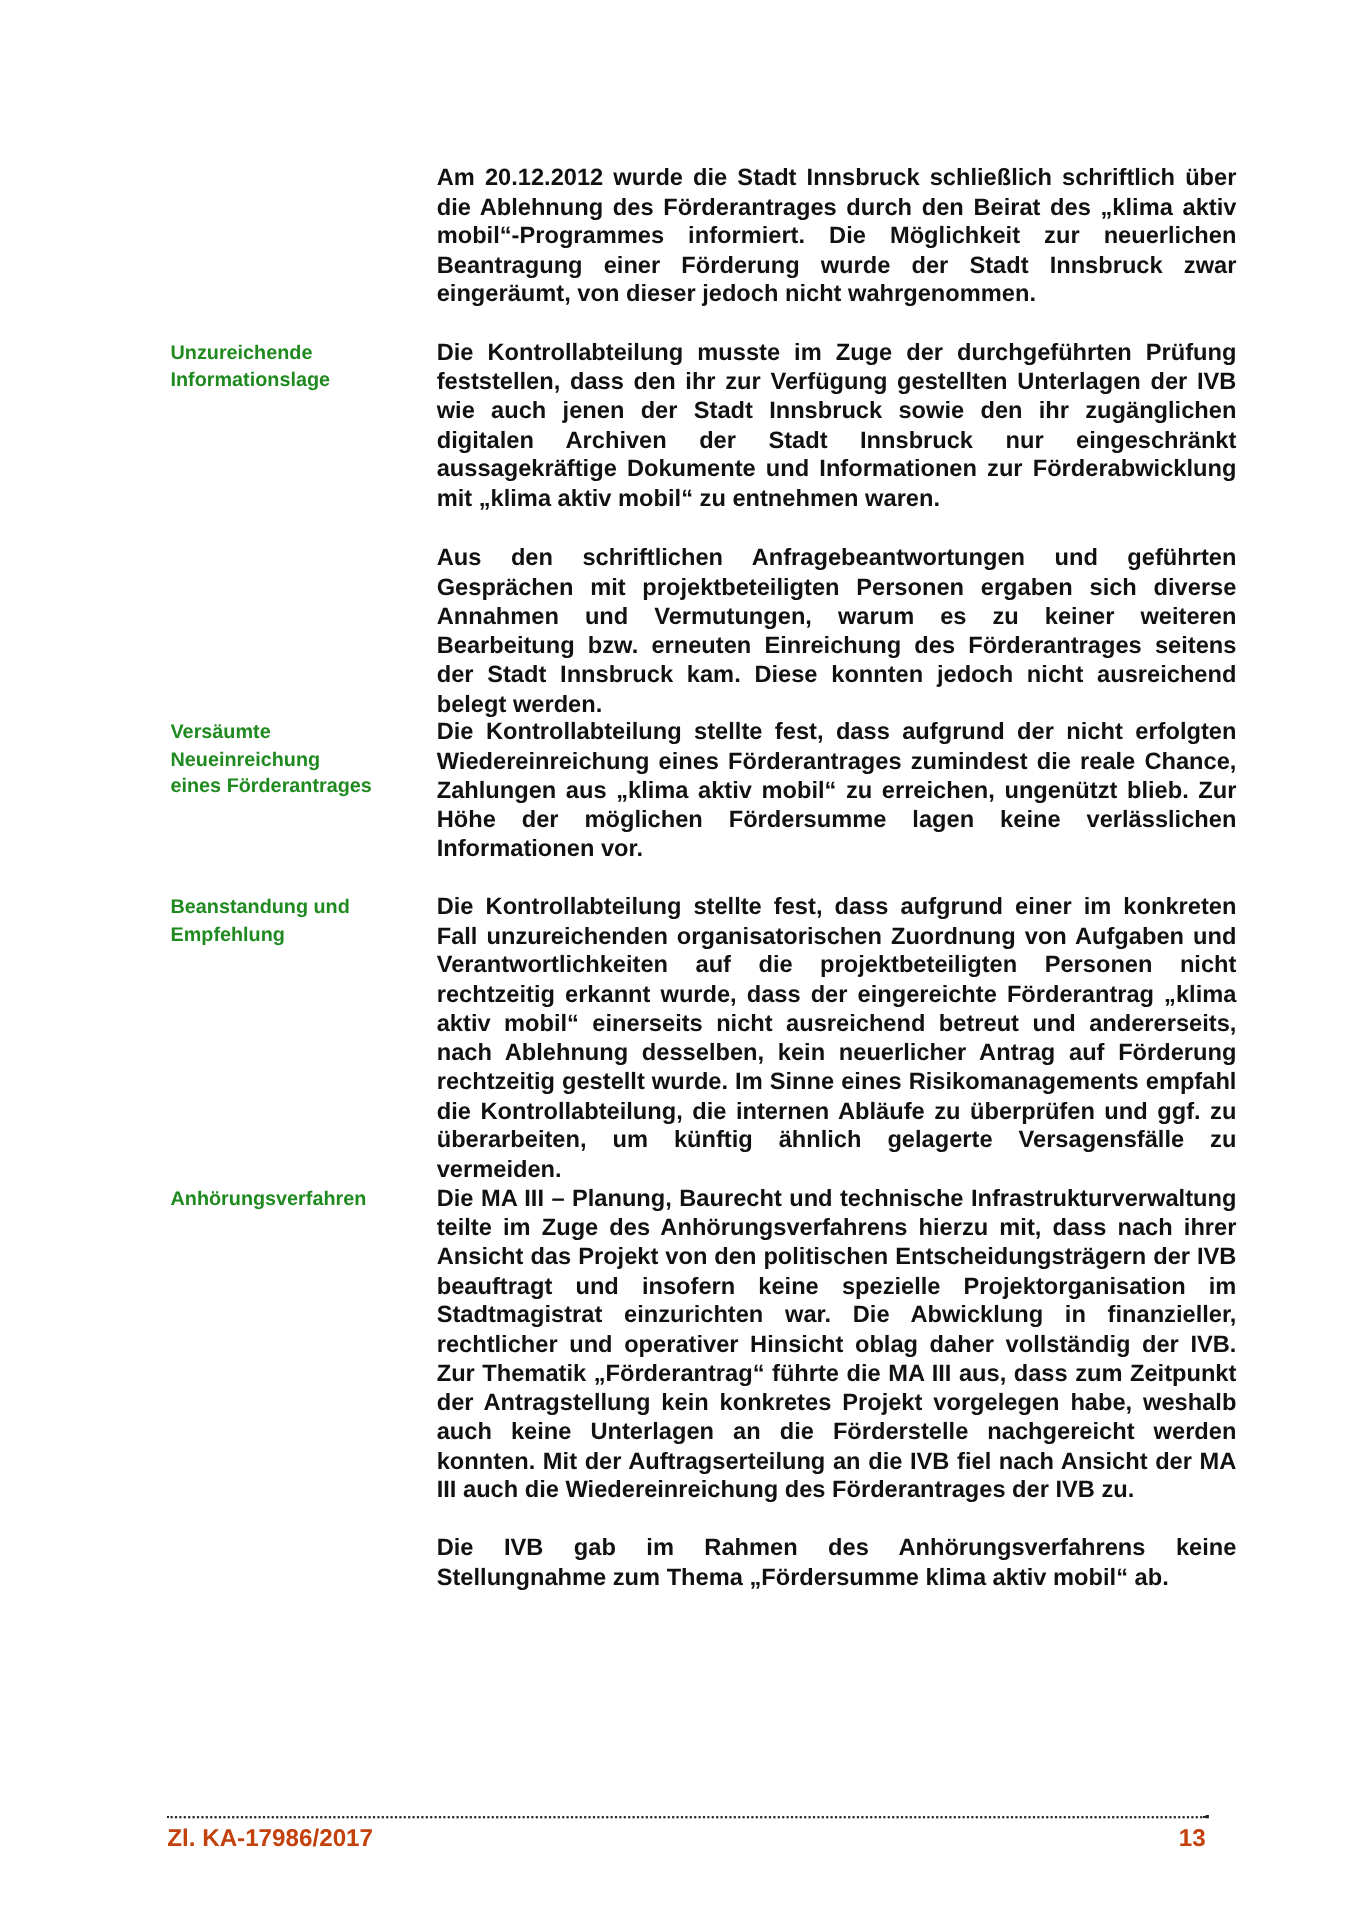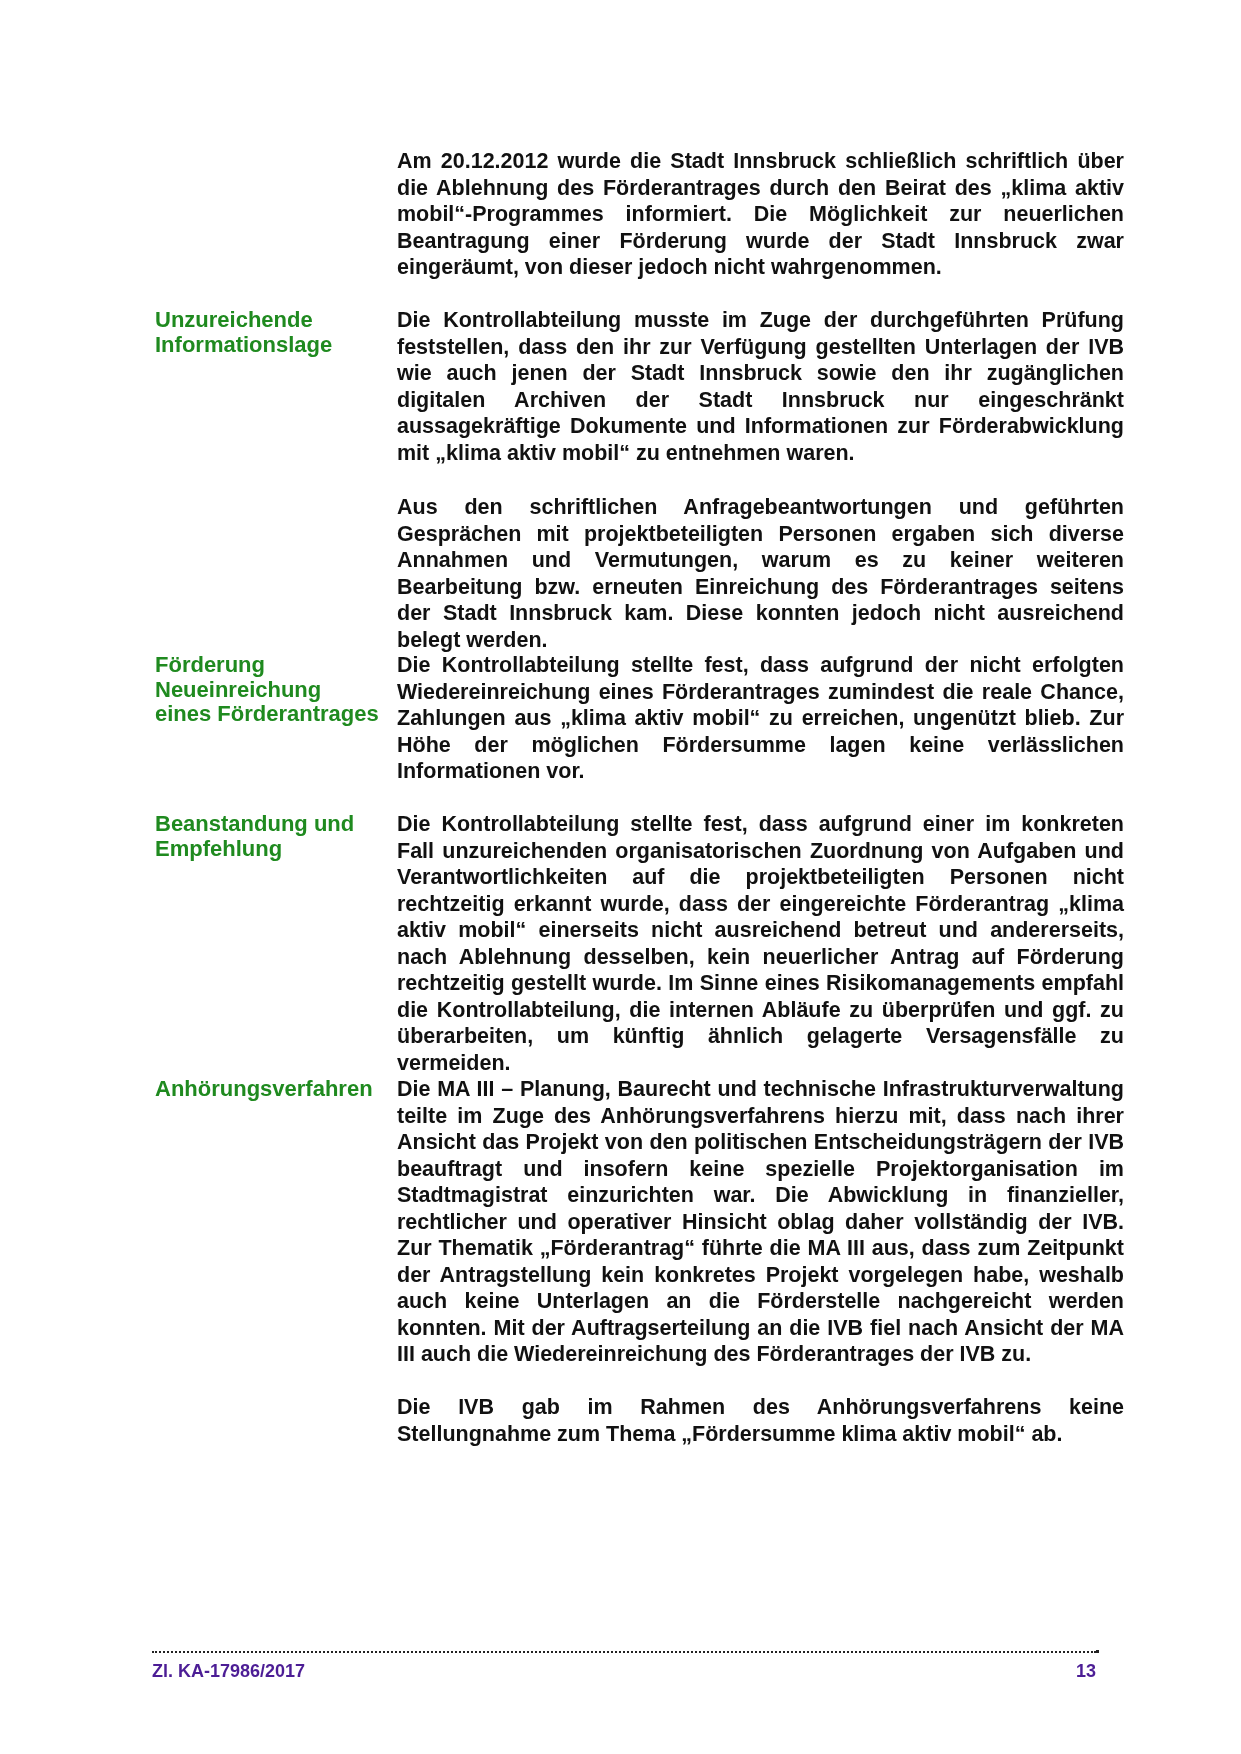--- a/index.html
+++ b/index.html
@@ -1,28 +1,28 @@
 <!DOCTYPE html>
 <html><head>
 <meta charset="utf-8">
 <style>
   html, body { margin: 0; padding: 0; background: #ffffff; }
   body { width: 1241px; height: 1754px; position: relative; overflow: hidden;
          font-family: "Liberation Sans", sans-serif; color: #111; }
   .page { position: absolute; left: 4px; top: 0; width: 1241px; height: 1352px; font-weight: bold; }
   .block { position: absolute; left: 0; width: 1241px; }
   .side { position: absolute; left: 151px; width: 230px; color: #1f8a1f;
-          font-size: 22px; line-height: 24.5px; white-space: pre-line; }
+          font-size: 18px; line-height: 24.5px; white-space: pre-line; }
   .para { position: absolute; left: 393px; width: 727px; font-size: 21.5px;
           line-height: 26.5px; text-align: justify; hyphens: manual; margin: 0; }
   .footer-dots { position: absolute; left: 148px; top: 1645px; width: 944px;
                  height: 6px; border-bottom: 2px dotted #222; }
   .footer-dots::after { content: ""; position: absolute; right: -3px; bottom: -2px;
                  width: 3px; height: 3px; background: #222; }
-  .footer { position: absolute; top: 1660px; font-size: 18px; line-height: 22px; color: #4c1d95; }
+  .footer { position: absolute; top: 1660px; font-size: 22px; line-height: 22px; color: #c2410c; }
   .f-left { left: 148px; }
   .f-center { left: 445px; }
   .f-right { right: 149px; text-align: center; }
 </style>
 </head>
 <body>
 
 <div class="page">
 
   <div class="block">
@@ -33,21 +33,21 @@
     <div class="side" style="top:308px">Unzureichende
 Informationslage</div>
     <p class="para" style="top:307px">Die Kontrollabteilung musste im Zuge der durchgeführten Prüfung feststellen, dass den ihr zur Verfügung gestellten Unterlagen der IVB wie auch jenen der Stadt Innsbruck sowie den ihr zugänglichen digitalen Archiven der Stadt Innsbruck nur eingeschränkt aussagekräftige Dokumente und Informationen zur Förderabwicklung mit „klima aktiv mobil“ zu entnehmen waren.</p>
   </div>
 
   <div class="block">
     <p class="para" style="top:494px">Aus den schriftlichen Anfragebeantwortungen und geführten Gesprächen mit projektbeteiligten Personen ergaben sich diverse Annahmen und Vermutungen, warum es zu keiner weiteren Bearbeitung bzw. erneuten Einreichung des Förderantrages seitens der Stadt Innsbruck kam. Diese konnten jedoch nicht ausreichend belegt werden.</p>
   </div>
 
   <div class="block">
-    <div class="side" style="top:653px">Förderung
+    <div class="side" style="top:653px">Versäumte
 Neueinreichung
 eines Förderantrages</div>
     <p class="para" style="top:652px">Die Kontrollabteilung stellte fest, dass aufgrund der nicht erfolgten Wiedereinreichung eines Förderantrages zumindest die reale Chance, Zahlungen aus „klima aktiv mobil“ zu erreichen, ungenützt blieb. Zur Höhe der möglichen Fördersumme lagen keine verlässlichen Informationen vor.</p>
   </div>
 
   <div class="block">
     <div class="side" style="top:812px">Beanstandung und
 Empfehlung</div>
     <p class="para" style="top:811px">Die Kontrollabteilung stellte fest, dass aufgrund einer im konkreten Fall unzureichenden organisatorischen Zuordnung von Aufgaben und Verantwortlichkeiten auf die projektbeteiligten Personen nicht rechtzeitig erkannt wurde, dass der eingereichte Förderantrag „klima aktiv mobil“ einerseits nicht ausreichend betreut und andererseits, nach Ablehnung desselben, kein neuerlicher Antrag auf Förderung rechtzeitig gestellt wurde. Im Sinne eines Risikomanagements empfahl die Kontrollabteilung, die internen Abläufe zu überprüfen und ggf. zu überarbeiten, um künftig ähnlich gelagerte Versagensfälle zu vermeiden.</p>
   </div>

